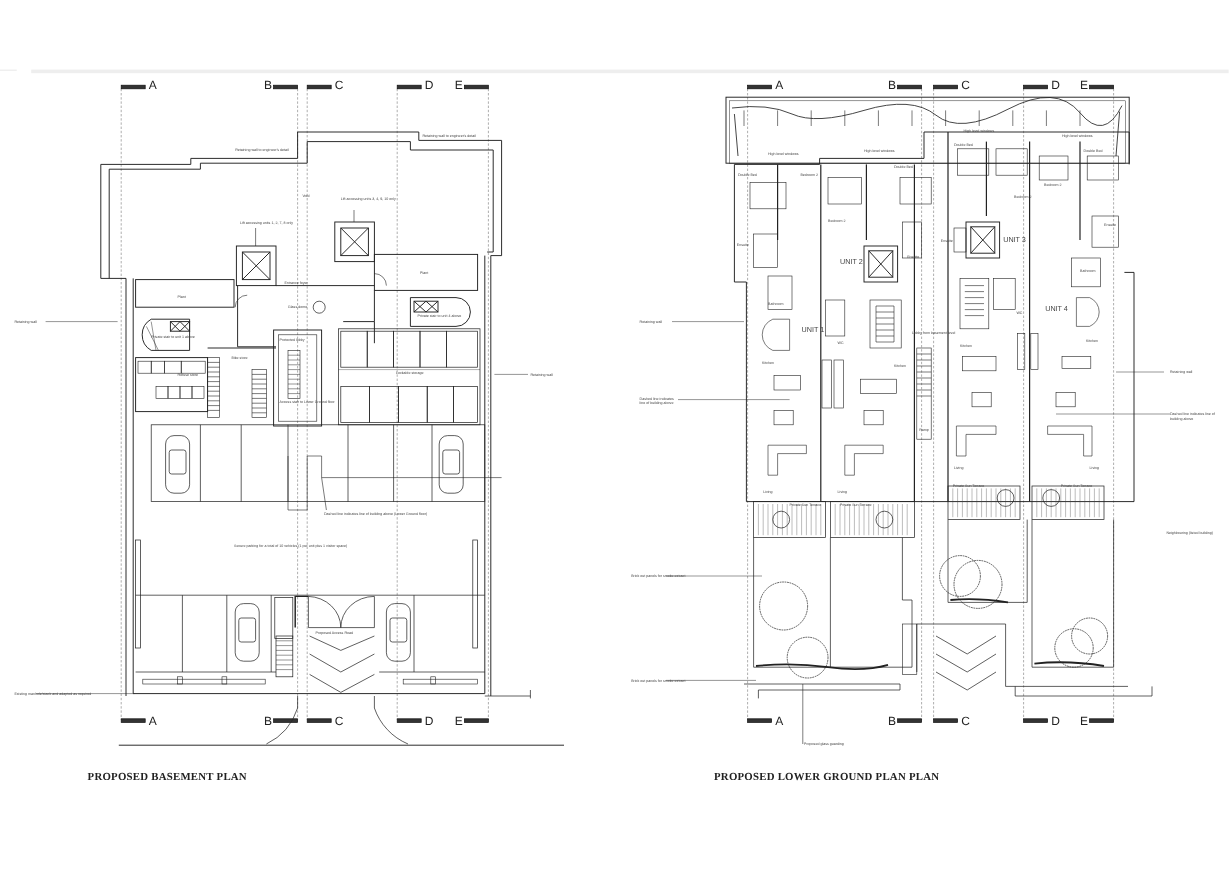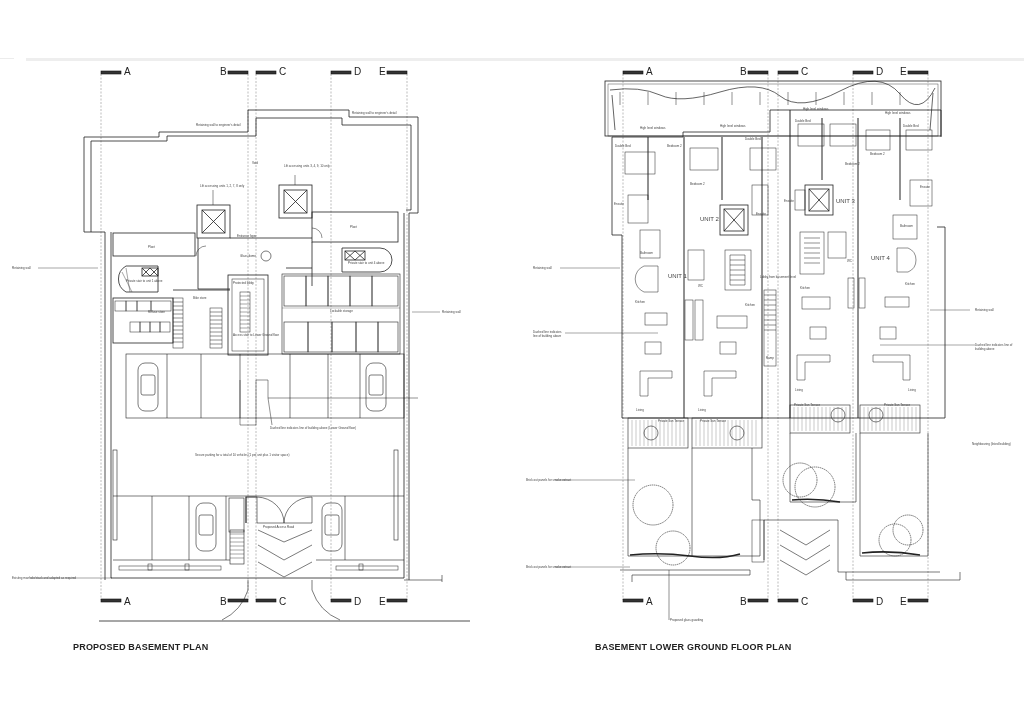--- a/index.html
+++ b/index.html
@@ -2,21 +2,21 @@
 <html><head>
 <meta charset="utf-8">
 <style>
   html,body{margin:0;padding:0;background:#ffffff;}
   body{width:1024px;height:726px;position:relative;overflow:hidden;font-family:"Liberation Sans",sans-serif;color:#111;}
   .topbar{position:absolute;left:0;top:0;width:1024px;height:58px;background:#fff;}
   .topbar-rule{position:absolute;left:26px;top:58px;width:998px;height:3px;background:#eeeeee;}
   .topbar-rule-left{position:absolute;left:0;top:58px;width:14px;height:1px;background:#ececec;}
   svg.plan{position:absolute;left:0;top:0;}
   .grid-label{position:absolute;font-size:10px;font-family:"Liberation Sans",sans-serif;color:#222;line-height:10px;}
-  .title{position:absolute;font-size:9px;font-weight:bold;letter-spacing:0.2px;font-family:Liberation Sans, sans-serif;color:#222;}
+  .title{position:absolute;font-size:9px;font-weight:bold;letter-spacing:0.2px;font-family:Liberation Serif, serif;color:#222;}
   .note{position:absolute;font-size:3px;line-height:3.5px;color:#444;font-family:"Liberation Sans",sans-serif;white-space:nowrap;}
   .unit-label{position:absolute;font-size:6px;color:#444;font-family:"Liberation Sans",sans-serif;}
 </style>
 </head>
 <body>
 
 <div class="topbar"></div>
 <div class="topbar-rule-left"></div>
 <div class="topbar-rule"></div>
 
@@ -549,13 +549,13 @@
 <span class="note" style="left:658px;top:420px;">Private Sun Terrace</span>
 <span class="note" style="left:700px;top:420px;">Private Sun Terrace</span>
 <span class="note" style="left:794px;top:404px;">Private Sun Terrace</span>
 <span class="note" style="left:884px;top:404px;">Private Sun Terrace</span>
 <span class="note" style="left:526px;top:479px;">Brick out panels for smoke extract</span>
 <span class="note" style="left:526px;top:566px;">Brick out panels for smoke extract</span>
 <span class="note" style="left:670px;top:619px;">Proposed glass guarding</span>
 <span class="note" style="left:972px;top:443px;">Neighbouring (listed building)</span>
 <span class="note" style="left:766px;top:357px;">Ramp</span>
 
-<span class="title" style="left:595px;top:642px;">BASEMENT LOWER GROUND FLOOR PLAN</span>
+<span class="title" style="left:595px;top:642px;">PROPOSED LOWER GROUND PLAN PLAN</span>
 
 </body></html>

